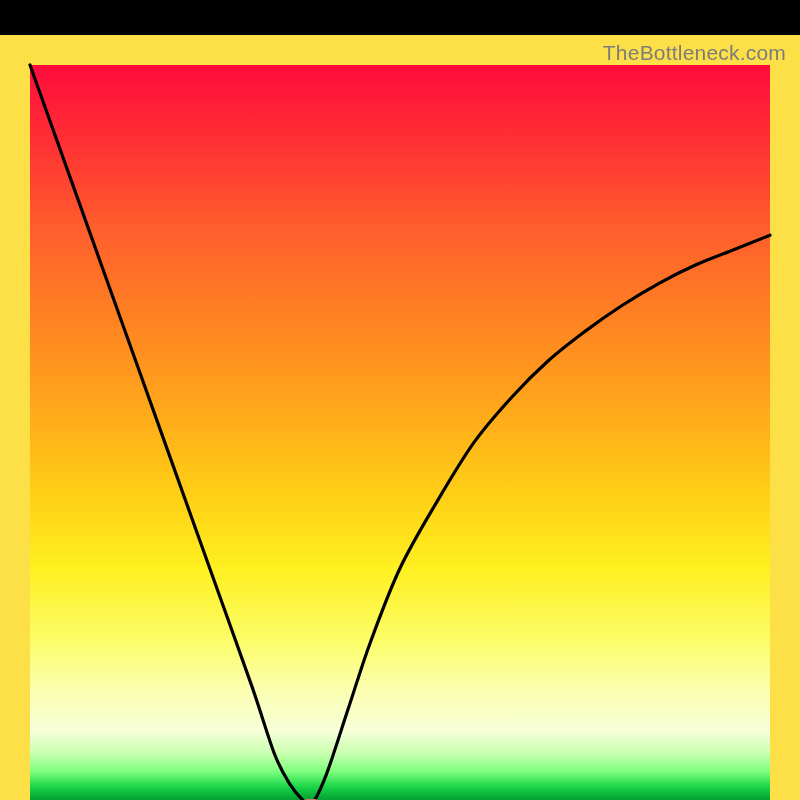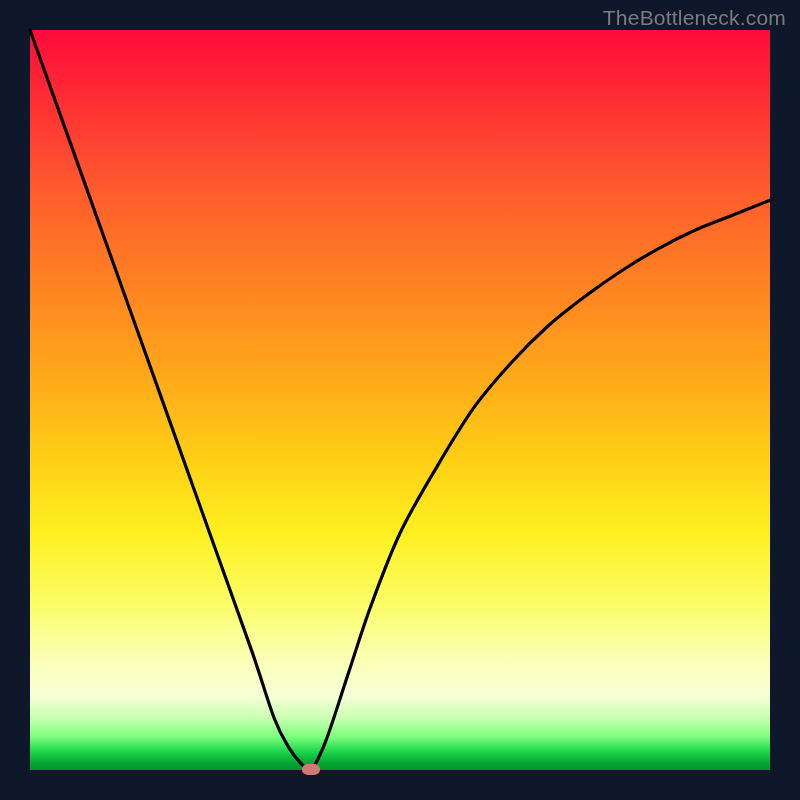--- a/index.html
+++ b/index.html
@@ -7,21 +7,22 @@
     padding: 0;
     width: 800px;
     height: 800px;
     background: #000;
     overflow: hidden;
     font-family: Arial, Helvetica, sans-serif;
   }
   .frame {
     position: absolute;
     inset: 0;
-    background: #0f172a;
+    background: #fde047;
+    margin-top: 35px;
   }
   .plot {
     position: absolute;
     left: 30px;
     top: 30px;
     width: 740px;
     height: 740px;
     
     background: linear-gradient(
       to bottom,

